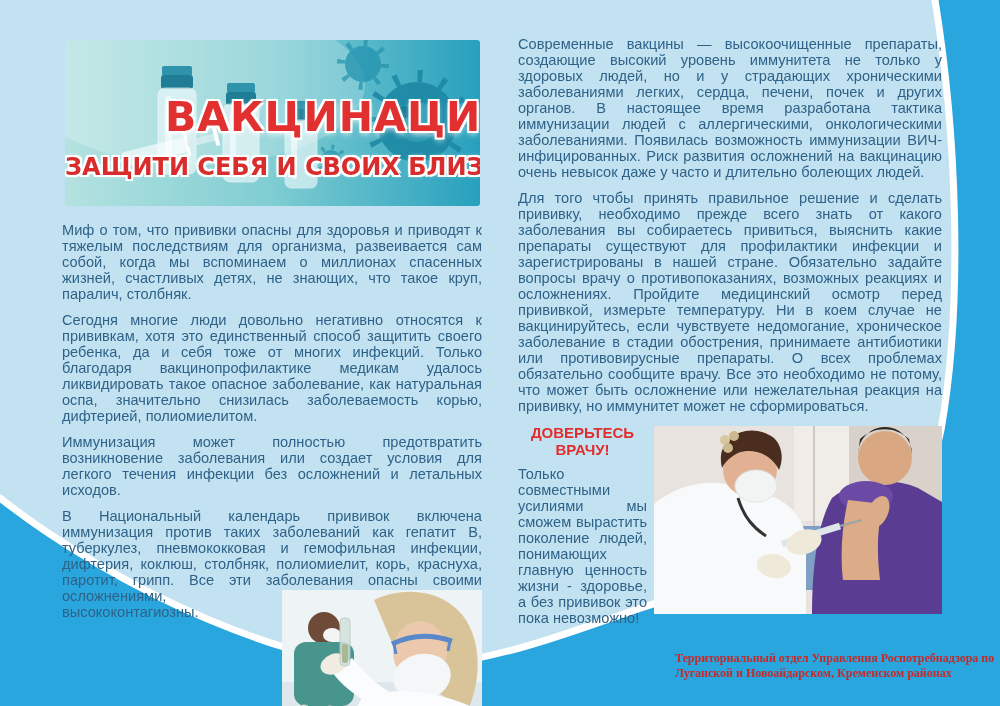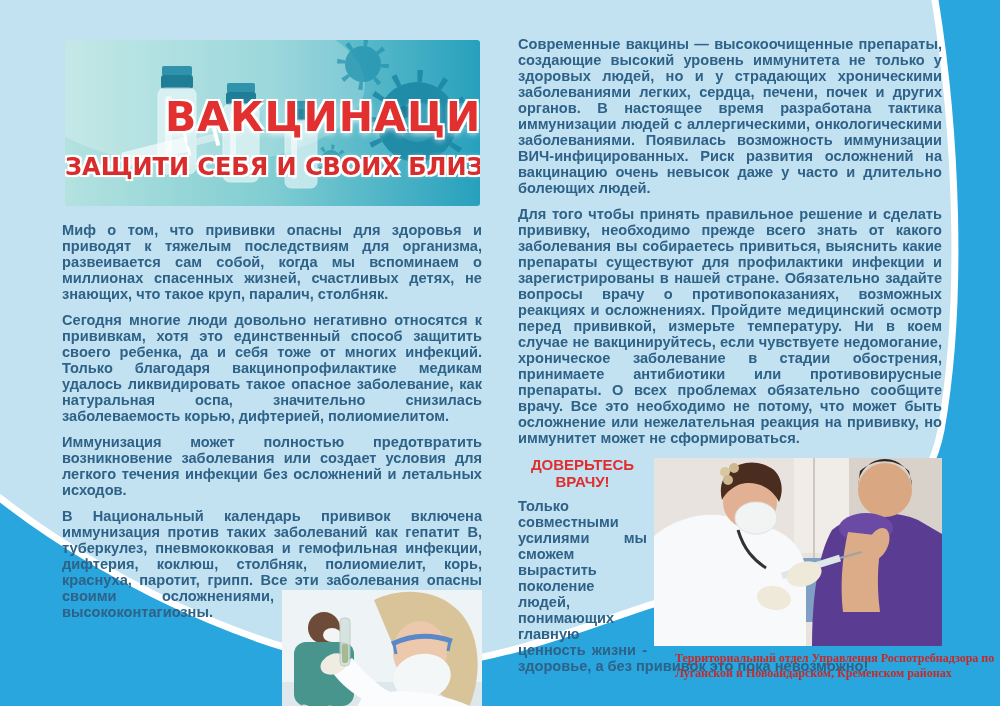--- a/index.html
+++ b/index.html
@@ -25,21 +25,21 @@
   .header-subtitle{
     position:absolute;left:0;top:113px;width:415px;
     text-align:center;font-family:"DejaVu Sans",sans-serif;
     font-size:24px;font-weight:bold;color:#d92c2c;white-space:nowrap;
     text-shadow:-2px -2px 0 #fff,2px -2px 0 #fff,-2px 2px 0 #fff,2px 2px 0 #fff,0 0 5px #fff;
   }
 
   .col{position:absolute;color:#2e6288;font-size:14.6px;line-height:16px;text-align:justify;}
   .col-left{left:62px;top:222px;width:420px;}
   .col-right{left:518px;top:36px;width:424px;}
-  .para{margin:0 0 10px 0;font-weight:bold;}
+  .para{margin:0 0 10px 0;}
 
   .lab-float{
     float:right;width:200px;height:150px;margin:2px 0 2px 8px;
     display:block;overflow:hidden;
   }
   .lab-float svg{display:block;width:100%;height:100%;}
 
   .vac-float{
     float:right;width:288px;height:188px;margin:2px 0 6px 7px;
     display:block;overflow:hidden;

